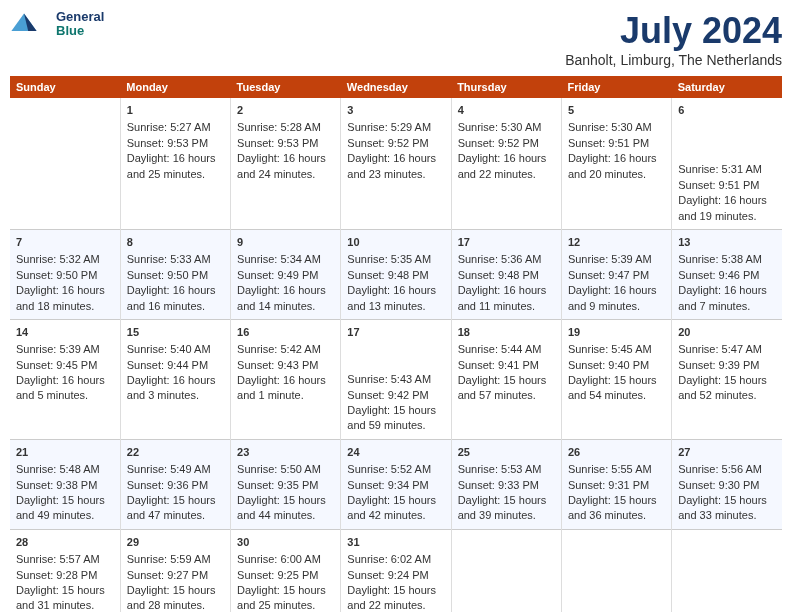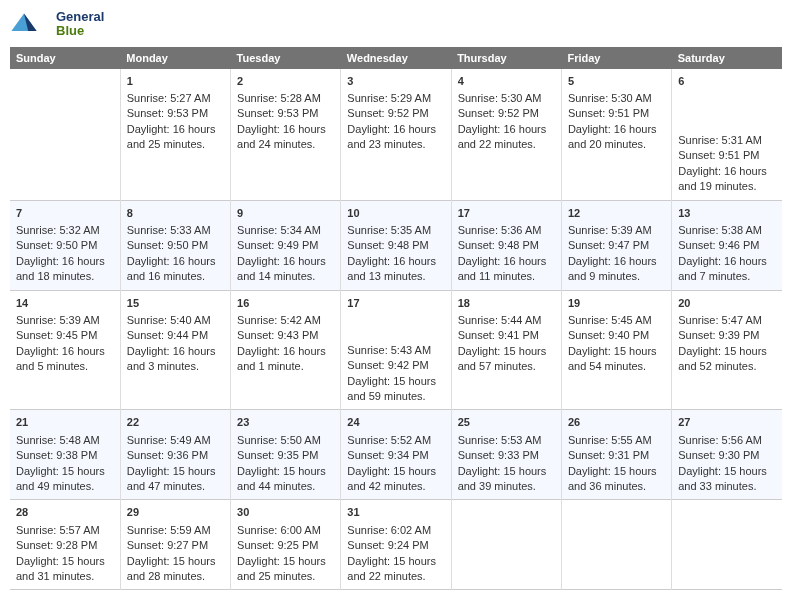--- a/index.html
+++ b/index.html
@@ -36,21 +36,21 @@
     .location-title {
       font-size: 14px;
       color: #333;
     }
     table {
       width: 100%;
       border-collapse: collapse;
       font-size: 10px;
     }
     thead th {
-      background-color: #737373;
+      background-color: #c2410c;
       color: white;
       text-align: left;
       padding: 5px 6px;
       font-size: 11px;
       font-weight: bold;
     }
     tbody tr {
       border-bottom: 1px solid #ccc;
     }
     tbody td {
@@ -86,22 +86,26 @@
 <body>
 
 <div class="header">
   <div class="logo">
     <svg class="logo-icon" viewBox="0 0 40 40" xmlns="http://www.w3.org/2000/svg">
       <polygon points="20,5 38,30 2,30" fill="#4a9fd4"></polygon>
       <polygon points="20,5 38,30 26,30" fill="#1a3a6b"></polygon>
     </svg>
     <div>
       <div style="font-size:13px; font-weight:bold; color:#1a3a6b; line-height:1.1;">General</div>
-      <div style="font-size:13px; font-weight:bold; color:#4d7c0f; line-height:1.1;">Blue</div>
+      <div style="font-size:13px; font-weight:bold; color:#0f766e; line-height:1.1;">Blue</div>
     </div>
+  </div>
+  <div class="title-block">
+    <div class="month-title">July 2024</div>
+    <div class="location-title">Banholt, Limburg, The Netherlands</div>
   </div>
 </div>
 
 <table>
   <thead>
     <tr>
 
     <th>Sunday</th>
         <th>Monday</th>
         <th>Tuesday</th>

